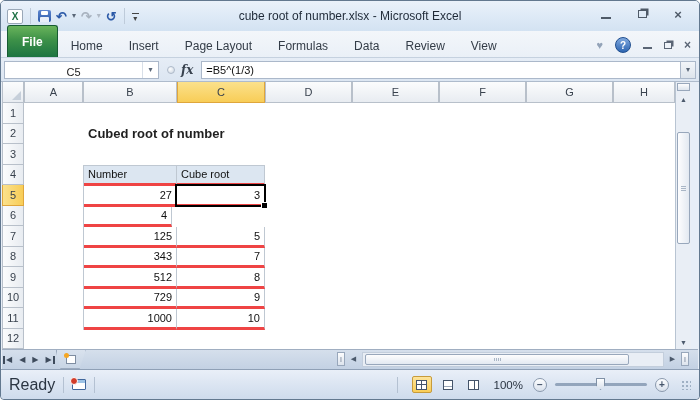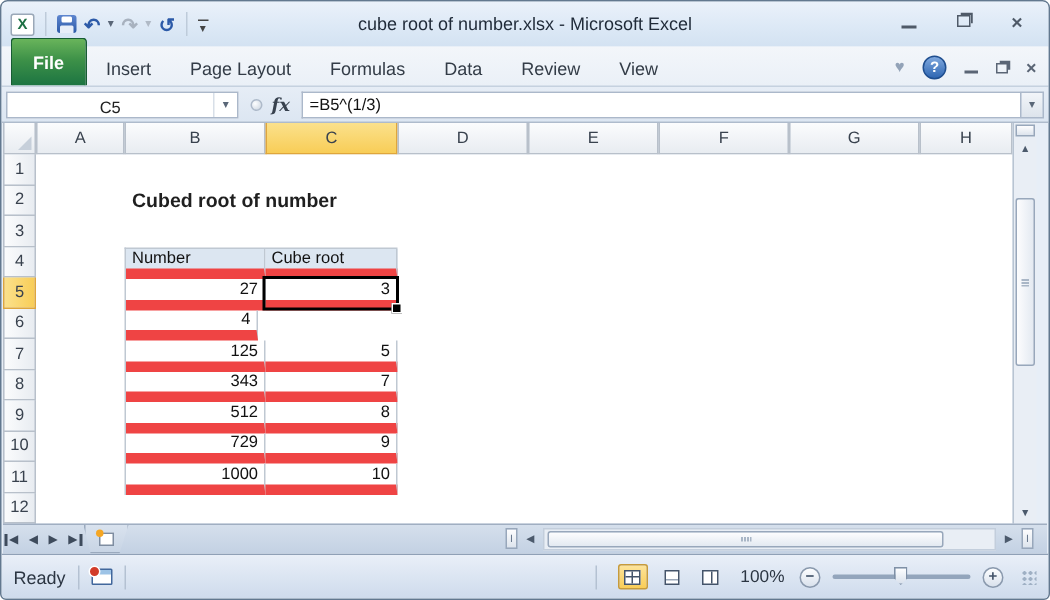--- a/index.html
+++ b/index.html
@@ -60,21 +60,21 @@
   .c-G{left:525px;width:87px;} .c-H{left:612px;width:62px;}
   .rowhdrs{position:absolute;left:1px;top:102px;width:22px;}
   .rh{height:20.5px;background:linear-gradient(90deg,#FBFCFD,#E8ECF1);border:1px solid #B8C0CA;border-top:none;display:flex;align-items:center;justify-content:center;font-size:11px;color:#39424E;}
   .rh.sel{background:linear-gradient(90deg,#FBE18C,#F8CD57);border-color:#DFA63C;}
 
   
   .cells{position:absolute;left:23px;top:102px;width:651px;height:246px;background:#fff;overflow:hidden;}
   .ws-title{position:absolute;left:64px;top:23px;font-size:13px;font-weight:bold;color:#1F1F1F;}
   .xtable{position:absolute;left:59px;top:61.5px;width:182px;border-left:1px solid #BFC8D2;border-top:1px solid #BFC8D2;}
   .trow{display:flex;height:20.5px;}
-  .tcell{border-right:1px solid #BFC8D2;border-bottom:7px solid #ef4444;font-size:11px;color:#111;display:flex;align-items:center;}
+  .tcell{border-right:1px solid #BFC8D2;border-bottom:3px solid #ef4444;font-size:11px;color:#111;display:flex;align-items:center;}
   .tc-b{width:93px;} .tc-c{width:88px;}
   .thead .tcell{background:#DCE6F1;padding-left:4px;}
   .num{justify-content:flex-end;padding-right:4px;}
   .sel-box{position:absolute;left:151px;top:81px;width:91px;height:23px;border:2px solid #000;background:transparent;}
   .sel-box::after{content:"";position:absolute;right:-4px;bottom:-4px;width:5px;height:5px;background:#000;border:1px solid #fff;}
 
   
   .vscroll{position:absolute;left:674px;top:81px;width:16px;height:267px;background:#E9EEF5;border-left:1px solid #B8C4D2;display:flex;flex-direction:column;}
   .v-split{height:8px;background:linear-gradient(180deg,#FDFDFE,#DDE4ED);border:1px solid #98A7BB;margin:1px;}
   .sbtn{height:14px;display:flex;align-items:center;justify-content:center;font-size:7px;color:#4C5A6C;}
@@ -94,21 +94,21 @@
   .ins-icon::before{content:"";position:absolute;left:-3px;top:-3px;width:5px;height:5px;background:#F5A623;border-radius:50%;}
   .hscroll{position:absolute;left:336px;right:10px;top:349px;height:18px;display:flex;align-items:center;gap:2px;}
   .h-split{width:8px;height:14px;background:linear-gradient(180deg,#FDFDFE,#DDE4ED);border:1px solid #98A7BB;display:flex;align-items:center;justify-content:center;font-size:7px;color:#65748A;}
   .hbtn{width:13px;height:14px;display:flex;align-items:center;justify-content:center;font-size:7px;color:#4C5A6C;}
   .h-track{flex:1;height:15px;background:#E9EEF5;border:1px solid #C3CEDC;position:relative;}
   .h-thumb{position:absolute;left:2px;top:1px;bottom:1px;width:88%;background:linear-gradient(180deg,#FDFDFE,#E3E9F1);border:1px solid #98A7BB;border-radius:2px;}
   .h-thumb::after{content:"";position:absolute;top:3px;bottom:3px;left:50%;width:7px;margin-left:-3px;background:repeating-linear-gradient(90deg,#A9B6C6 0 1px,transparent 1px 2px);}
 
   
   .statusbar{position:absolute;left:0;right:0;top:368px;bottom:0;background:linear-gradient(180deg,#E9EFF8,#CEDBEC);border-top:1px solid #8FA0B6;display:flex;align-items:center;padding:0 8px;border-radius:0 0 3px 3px;}
-  .ready{font-size:12px;color:#2B3542;text-align:right;}
+  .ready{font-size:16px;color:#2B3542;text-align:right;}
   .ssep{width:1px;height:16px;background:#B4C1D2;margin:0 8px;}
   .macro-icon{position:relative;width:14px;height:11px;background:#fff;border:1px solid #41679C;border-radius:1px;box-shadow:inset 0 3px 0 #9DC3E6;}
   .macro-icon::before{content:"";position:absolute;left:-3px;top:-3px;width:6px;height:6px;background:#D23C2A;border:1px solid #fff;border-radius:50%;}
   .sb-right{margin-left:auto;display:flex;align-items:center;gap:6px;}
   .view-btn{width:20px;height:17px;display:flex;align-items:center;justify-content:center;border:1px solid transparent;border-radius:2px;}
   .view-btn.active{background:linear-gradient(180deg,#FDE49B,#F9CD57);border-color:#C79B3B;}
   .vb-grid{width:11px;height:10px;border:1px solid #44546A;background:linear-gradient(#44546A,#44546A) 50% 0/1px 100% no-repeat,linear-gradient(#44546A,#44546A) 0 50%/100% 1px no-repeat,#fff;}
   .vb-page{width:10px;height:10px;border:1px solid #44546A;background:linear-gradient(#9AA7B8,#9AA7B8) 0 78%/100% 1px no-repeat,#fff;}
   .vb-break{width:11px;height:10px;border:1px solid #44546A;background:linear-gradient(#44546A,#44546A) 60% 0/1px 100% no-repeat,#fff;}
   .zoom-pct{font-size:11.5px;color:#2B3542;margin:0 4px;}
@@ -144,20 +144,21 @@
           <span class="wc-restore"></span>
         </span>
       <span class="wc">
           <span class="wc-close">×</span>
         </span>
     </div>
   </div>
 
   <div class="tabrow">
     <div class="file-tab">File</div>
+    <div class="rtab">Home</div>
     <div class="rtab">Insert</div>
     <div class="rtab">Page Layout</div>
     <div class="rtab">Formulas</div>
     <div class="rtab">Data</div>
     <div class="rtab">Review</div>
     <div class="rtab">View</div>
     <div class="tabrow-right">
       <span class="heart">♥</span>
       <span class="help-btn">?</span>
       <span class="doc-min"></span>

